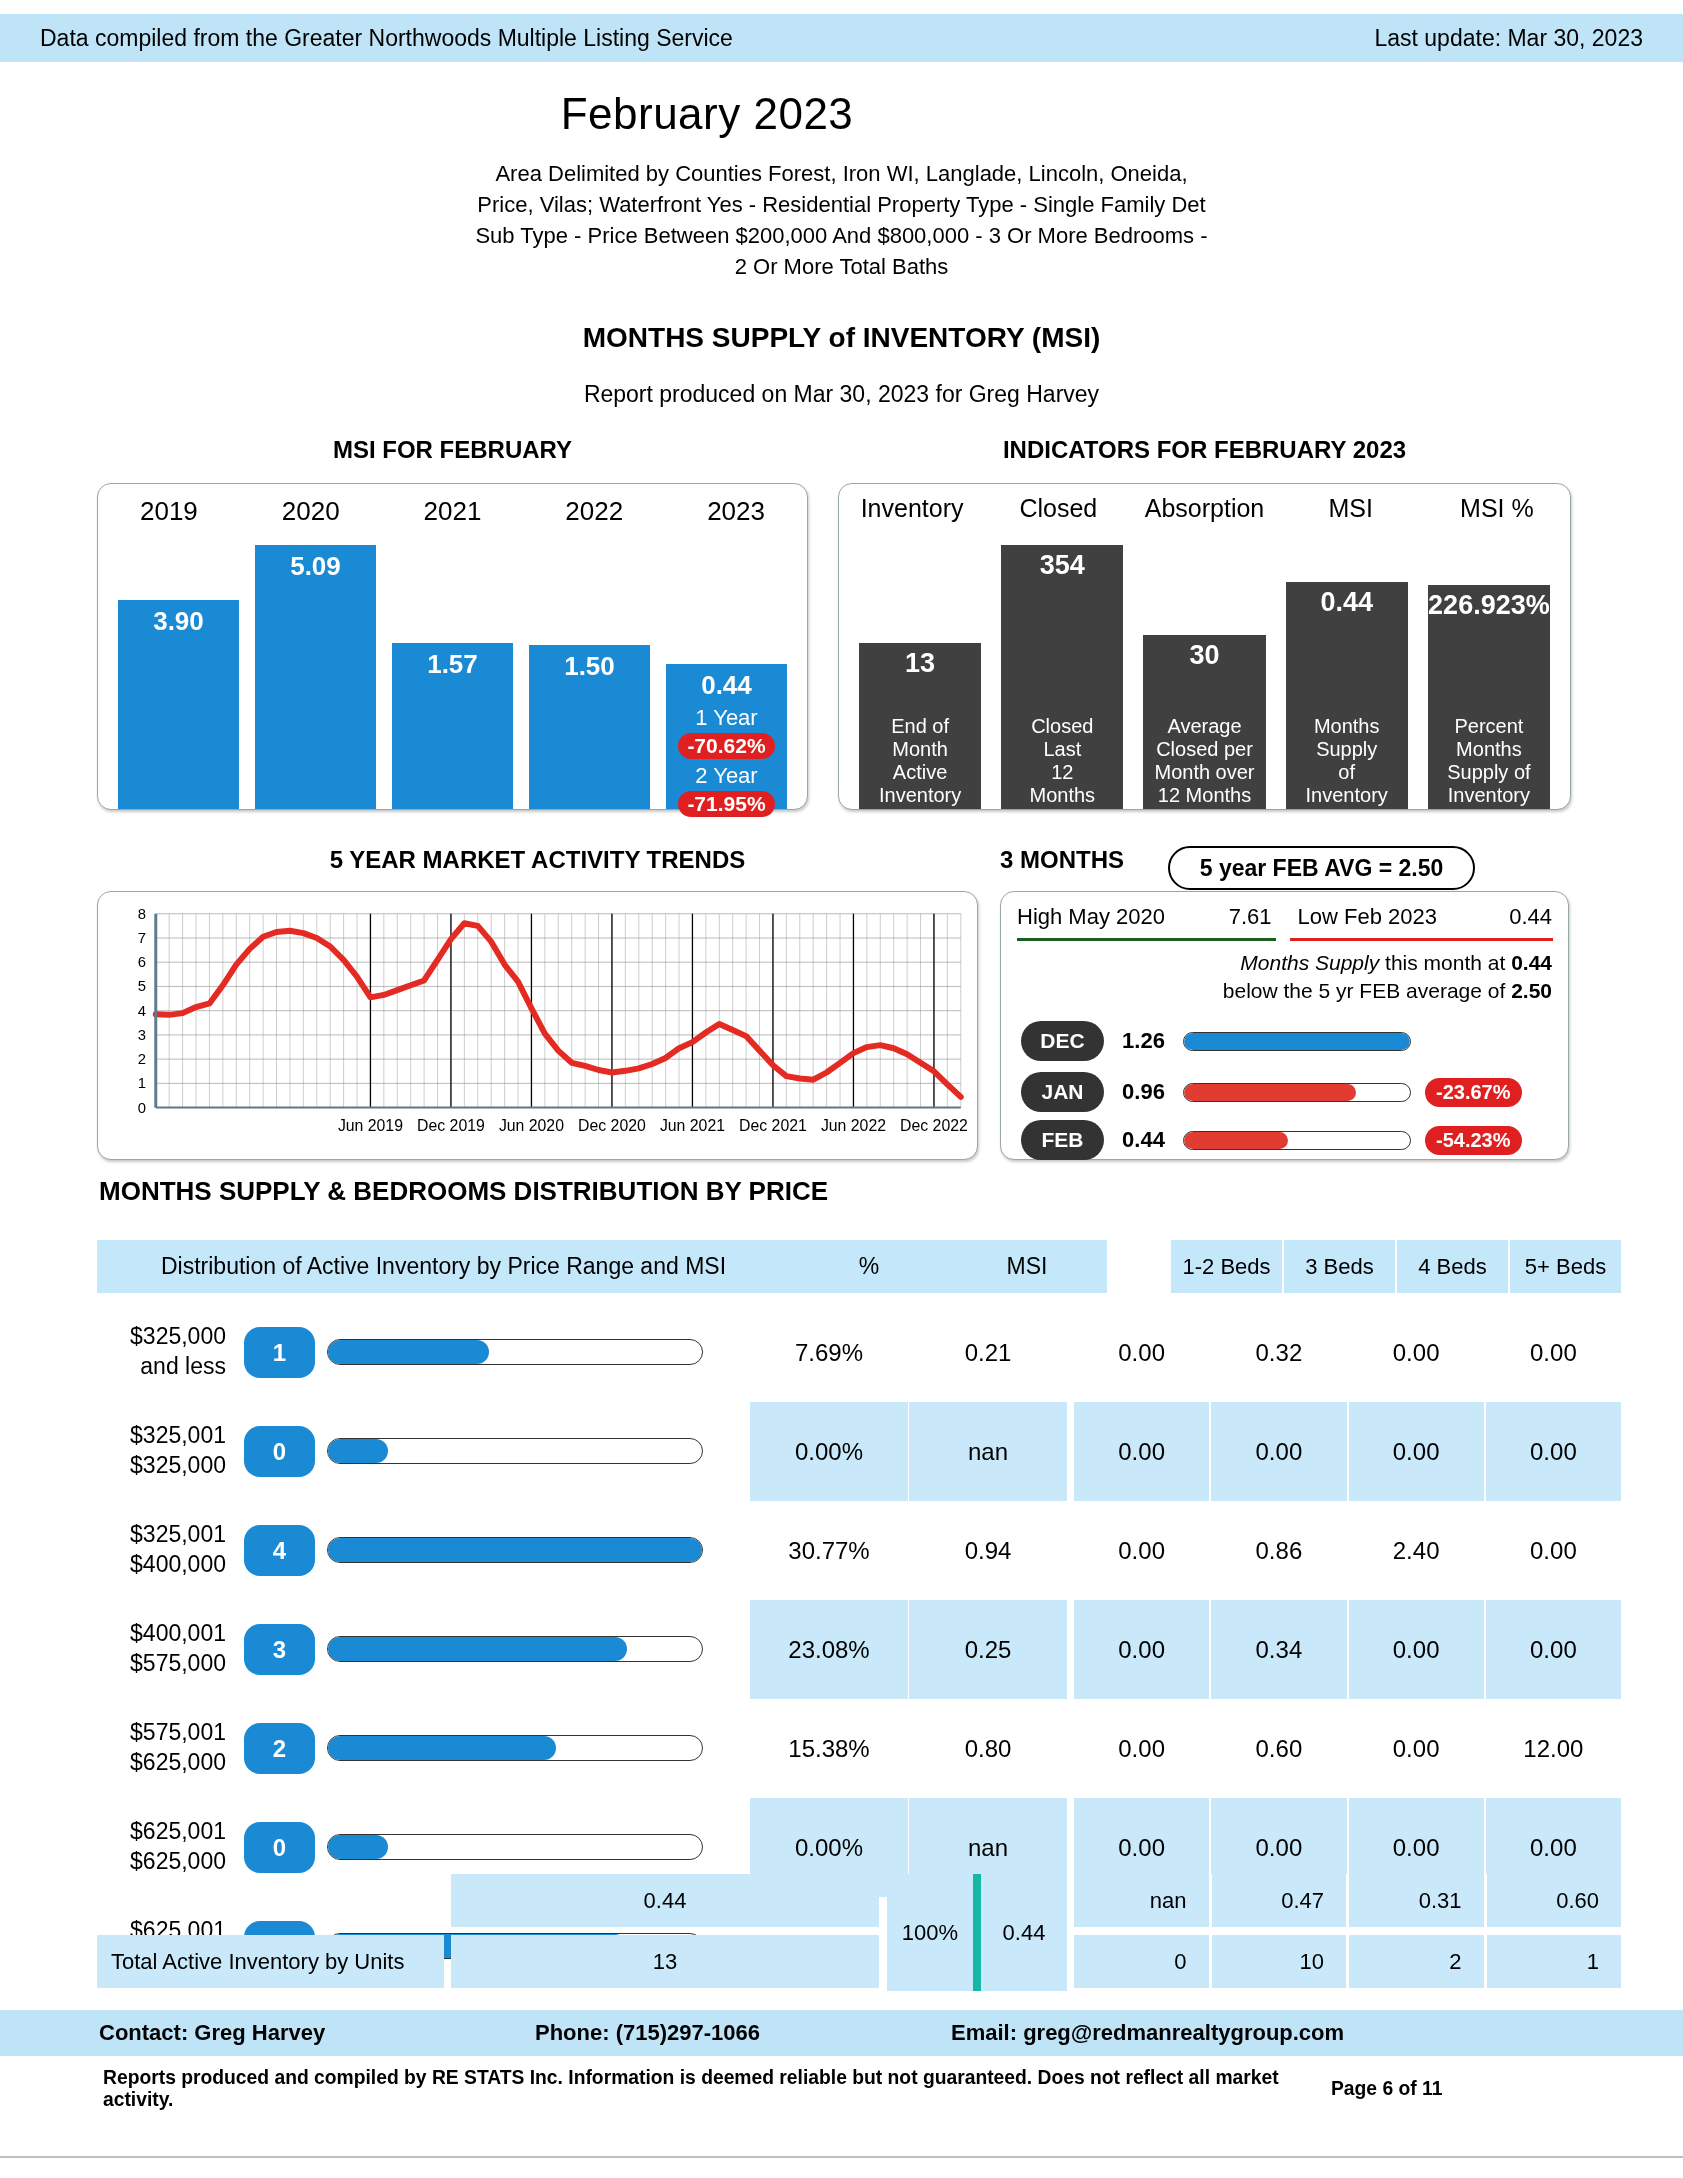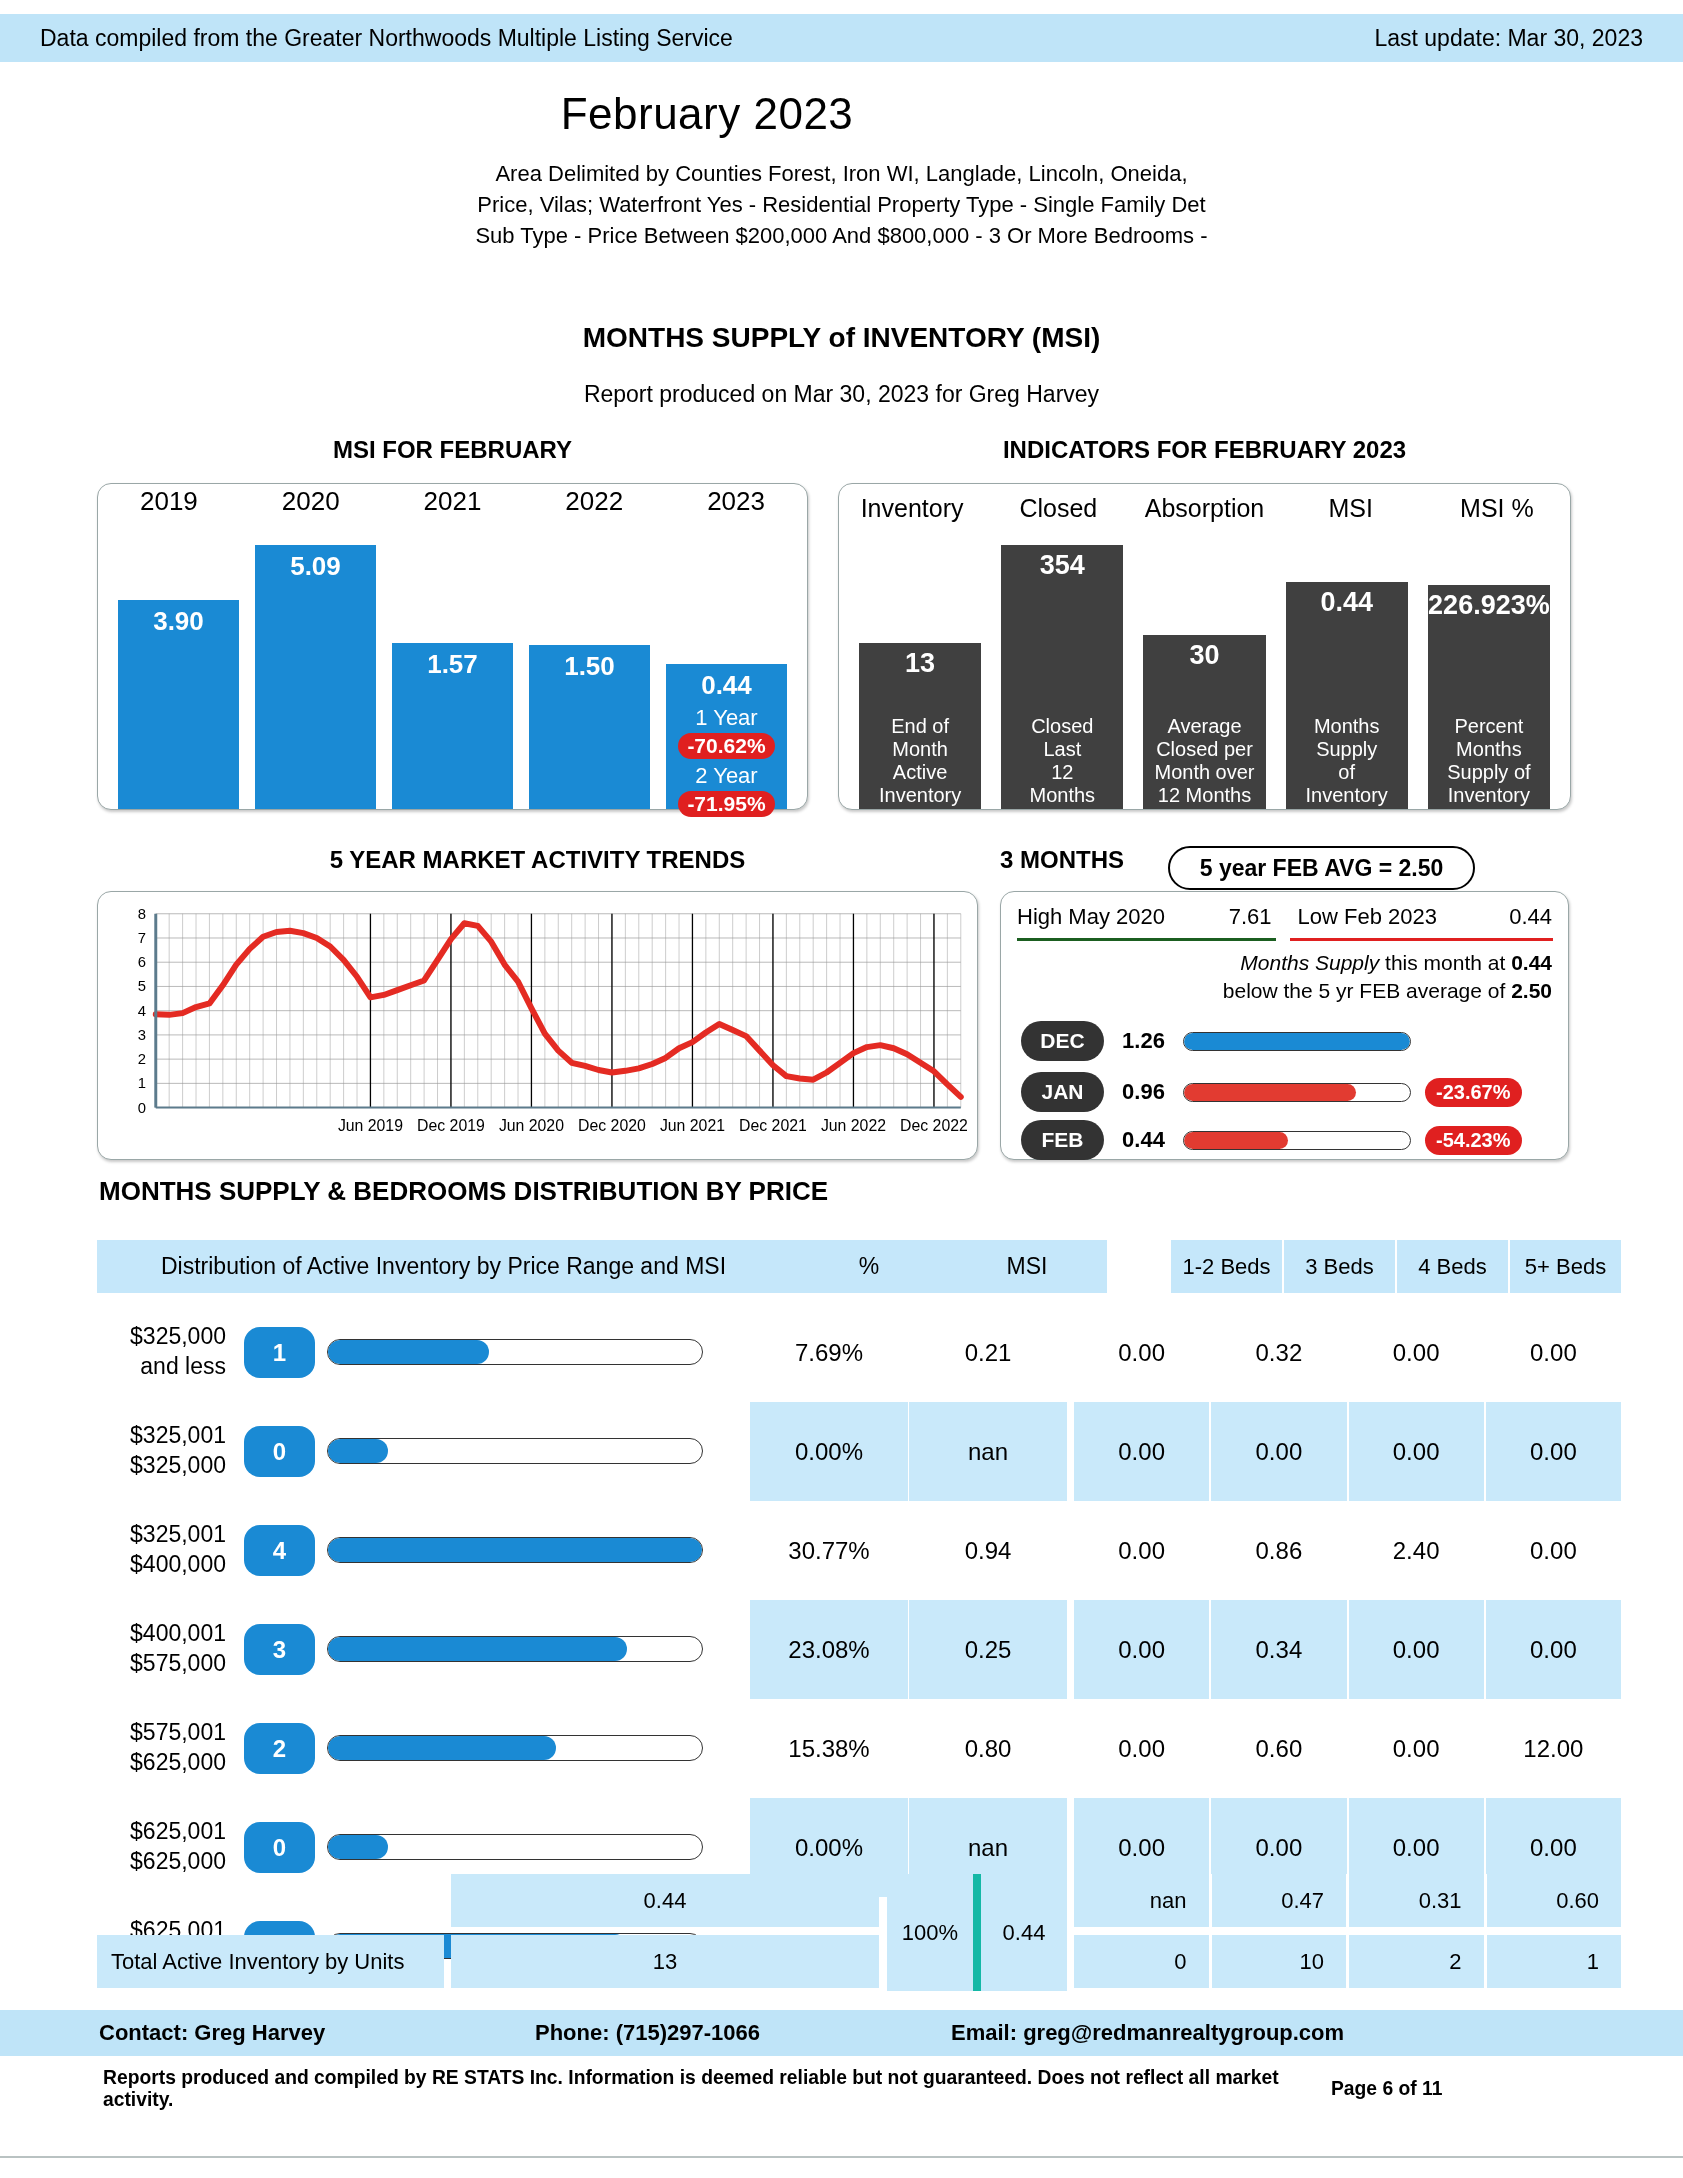--- a/index.html
+++ b/index.html
@@ -50,21 +50,21 @@
     position: absolute;
     border: 1.6px solid #9aa7a7;
     border-radius: 14px;
     background: #fff;
     box-shadow: 1px 2px 3px rgba(0,0,0,.22);
   }
 
   
   #msi-card { left: 97px; top: 483px; width: 711px; height: 327px; }
   .msi-years {
-    position: absolute; left: 0; top: 2px; width: 100%;
+    position: absolute; left: 0; top: 12px; width: 100%;
     display: flex;
   }
   .msi-years > div { flex: 1; text-align: center; font-size: 26px; }
   .msi-bars {
     position: absolute; left: 12px; right: 12px; bottom: 0; top: 61px;
     display: flex; align-items: flex-end;
   }
   .msi-bar-slot { flex: 1; display: flex; justify-content: center; align-items: flex-end; height: 100%; }
   .msi-bar {
     width: 89%;
@@ -239,20 +239,21 @@
 <div class="topbar">
   <span>Data compiled from the Greater Northwoods Multiple Listing Service</span>
   <span>Last update: Mar 30, 2023</span>
 </div>
 
 <div class="month-title">February 2023</div>
 <div class="criteria">
   <div>Area Delimited by Counties Forest, Iron WI, Langlade, Lincoln, Oneida,</div>
   <div>Price, Vilas; Waterfront Yes - Residential Property Type - Single Family Det</div>
   <div>Sub Type - Price Between $200,000 And $800,000 - 3 Or More Bedrooms -</div>
+  <div>2 Or More Total Baths</div>
 </div>
 <div class="report-title">MONTHS SUPPLY of INVENTORY (MSI)</div>
 <div class="report-sub">Report produced on Mar 30, 2023 for Greg Harvey</div>
 
 <div class="panel-head" style="left:97px; top:436px; width:711px;">MSI FOR FEBRUARY</div>
 
 <div class="card" id="msi-card">
   <div class="msi-years">
     <div>2019</div>
     <div>2020</div>

